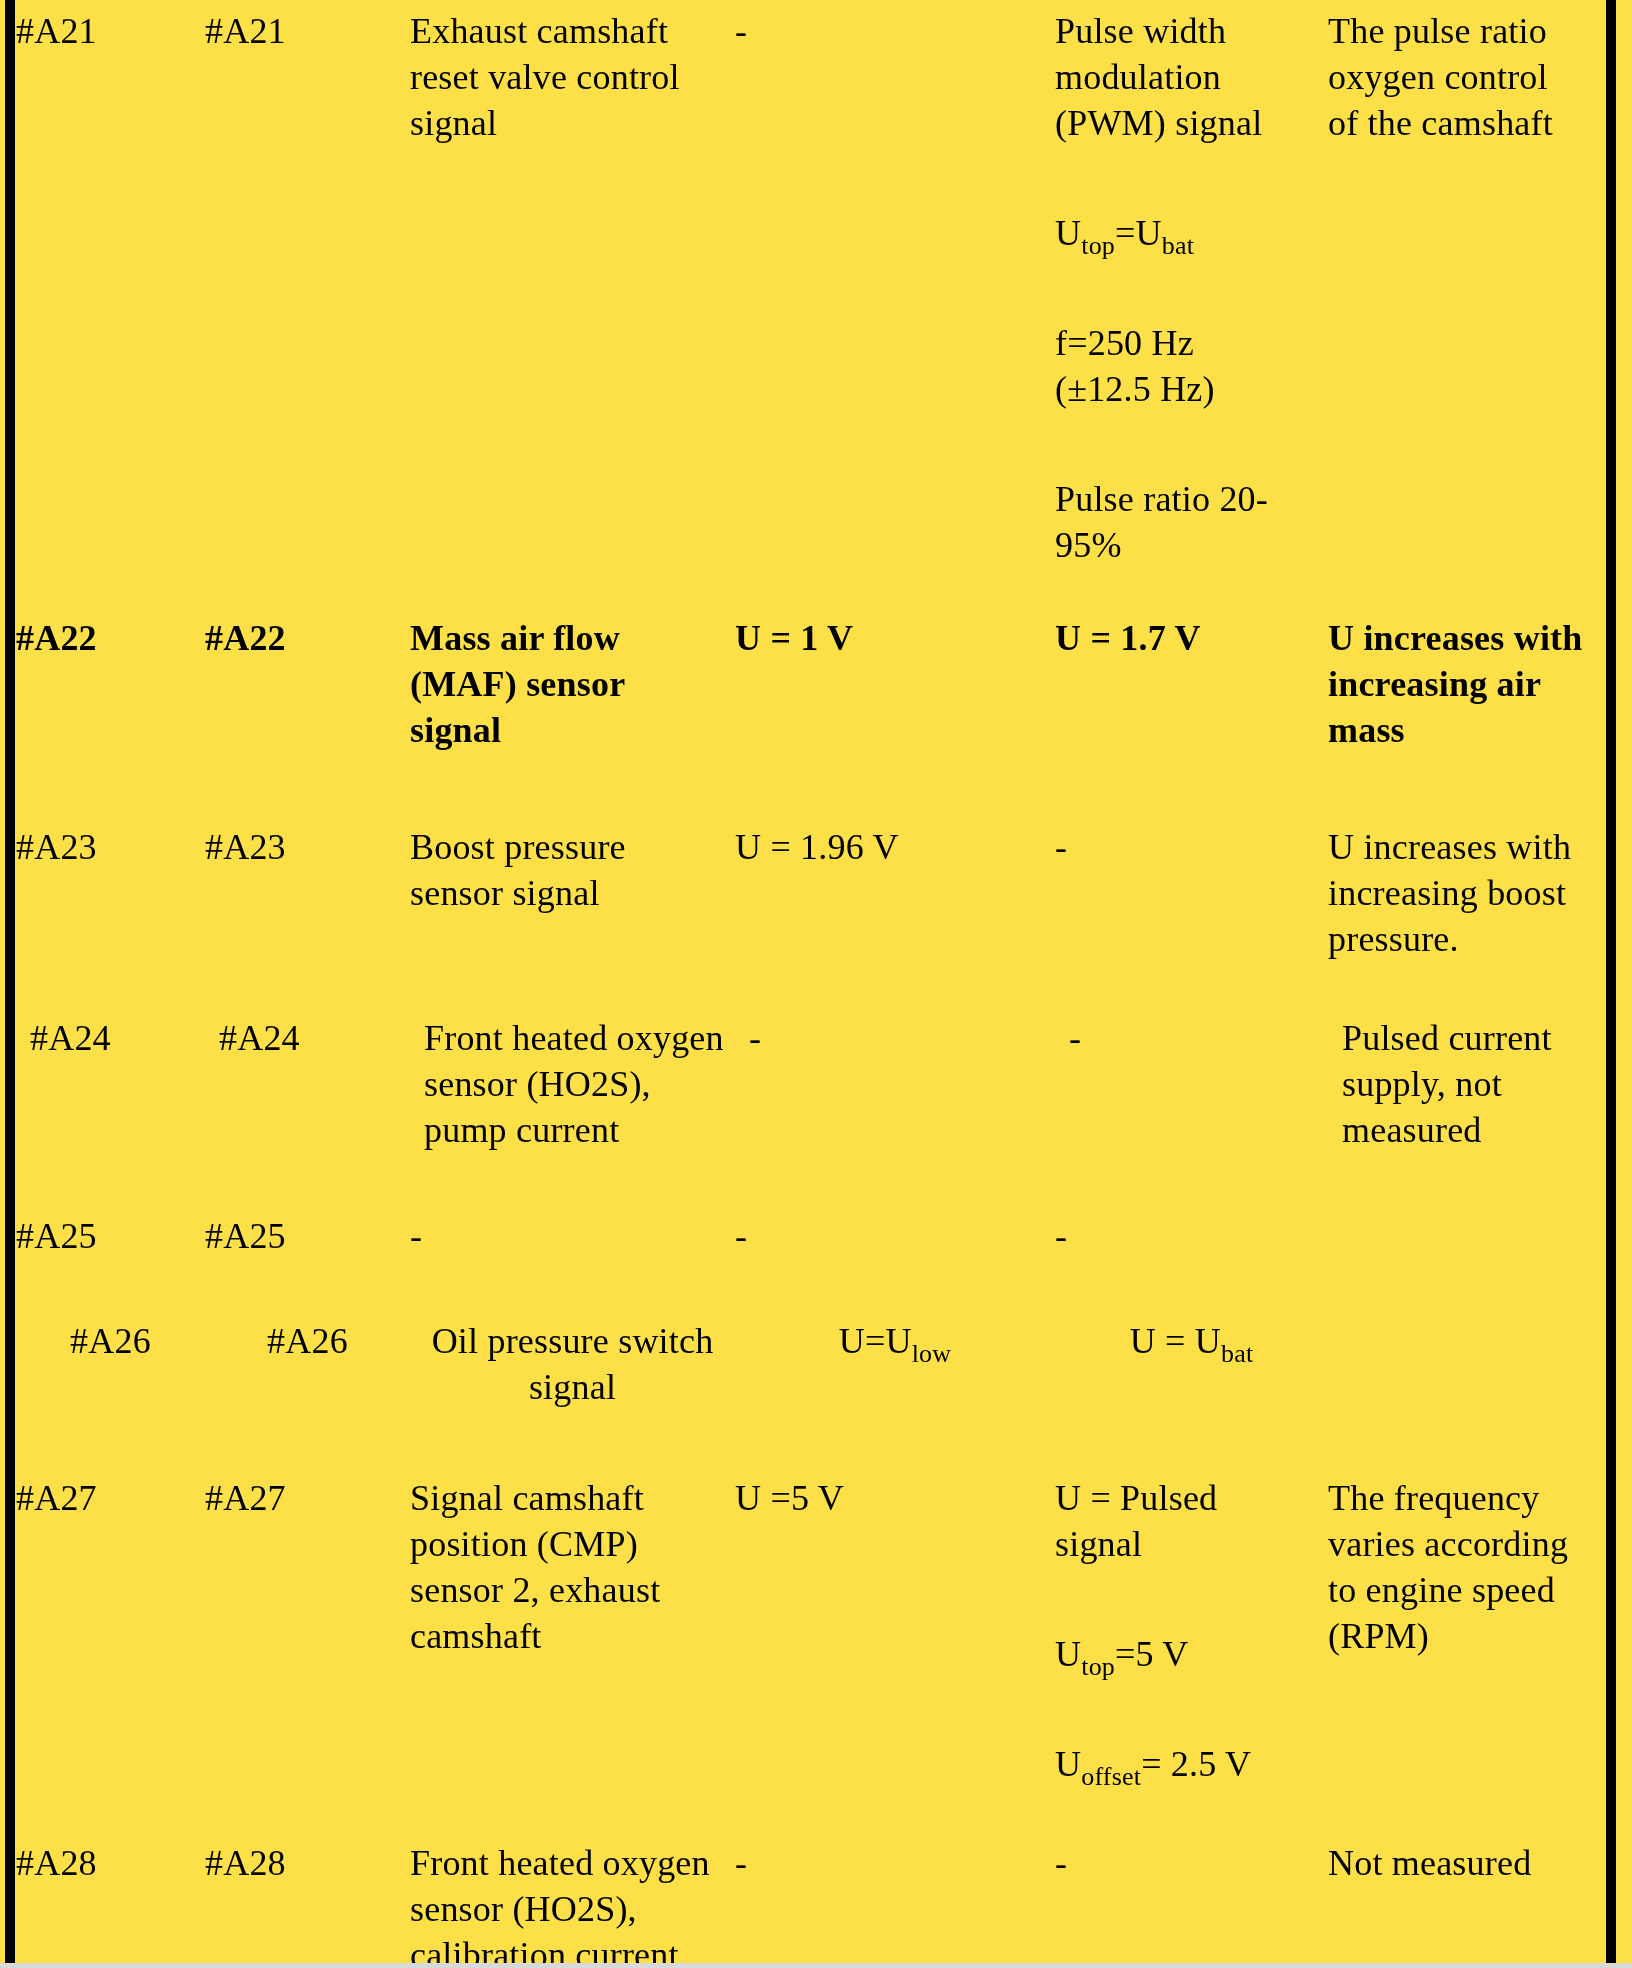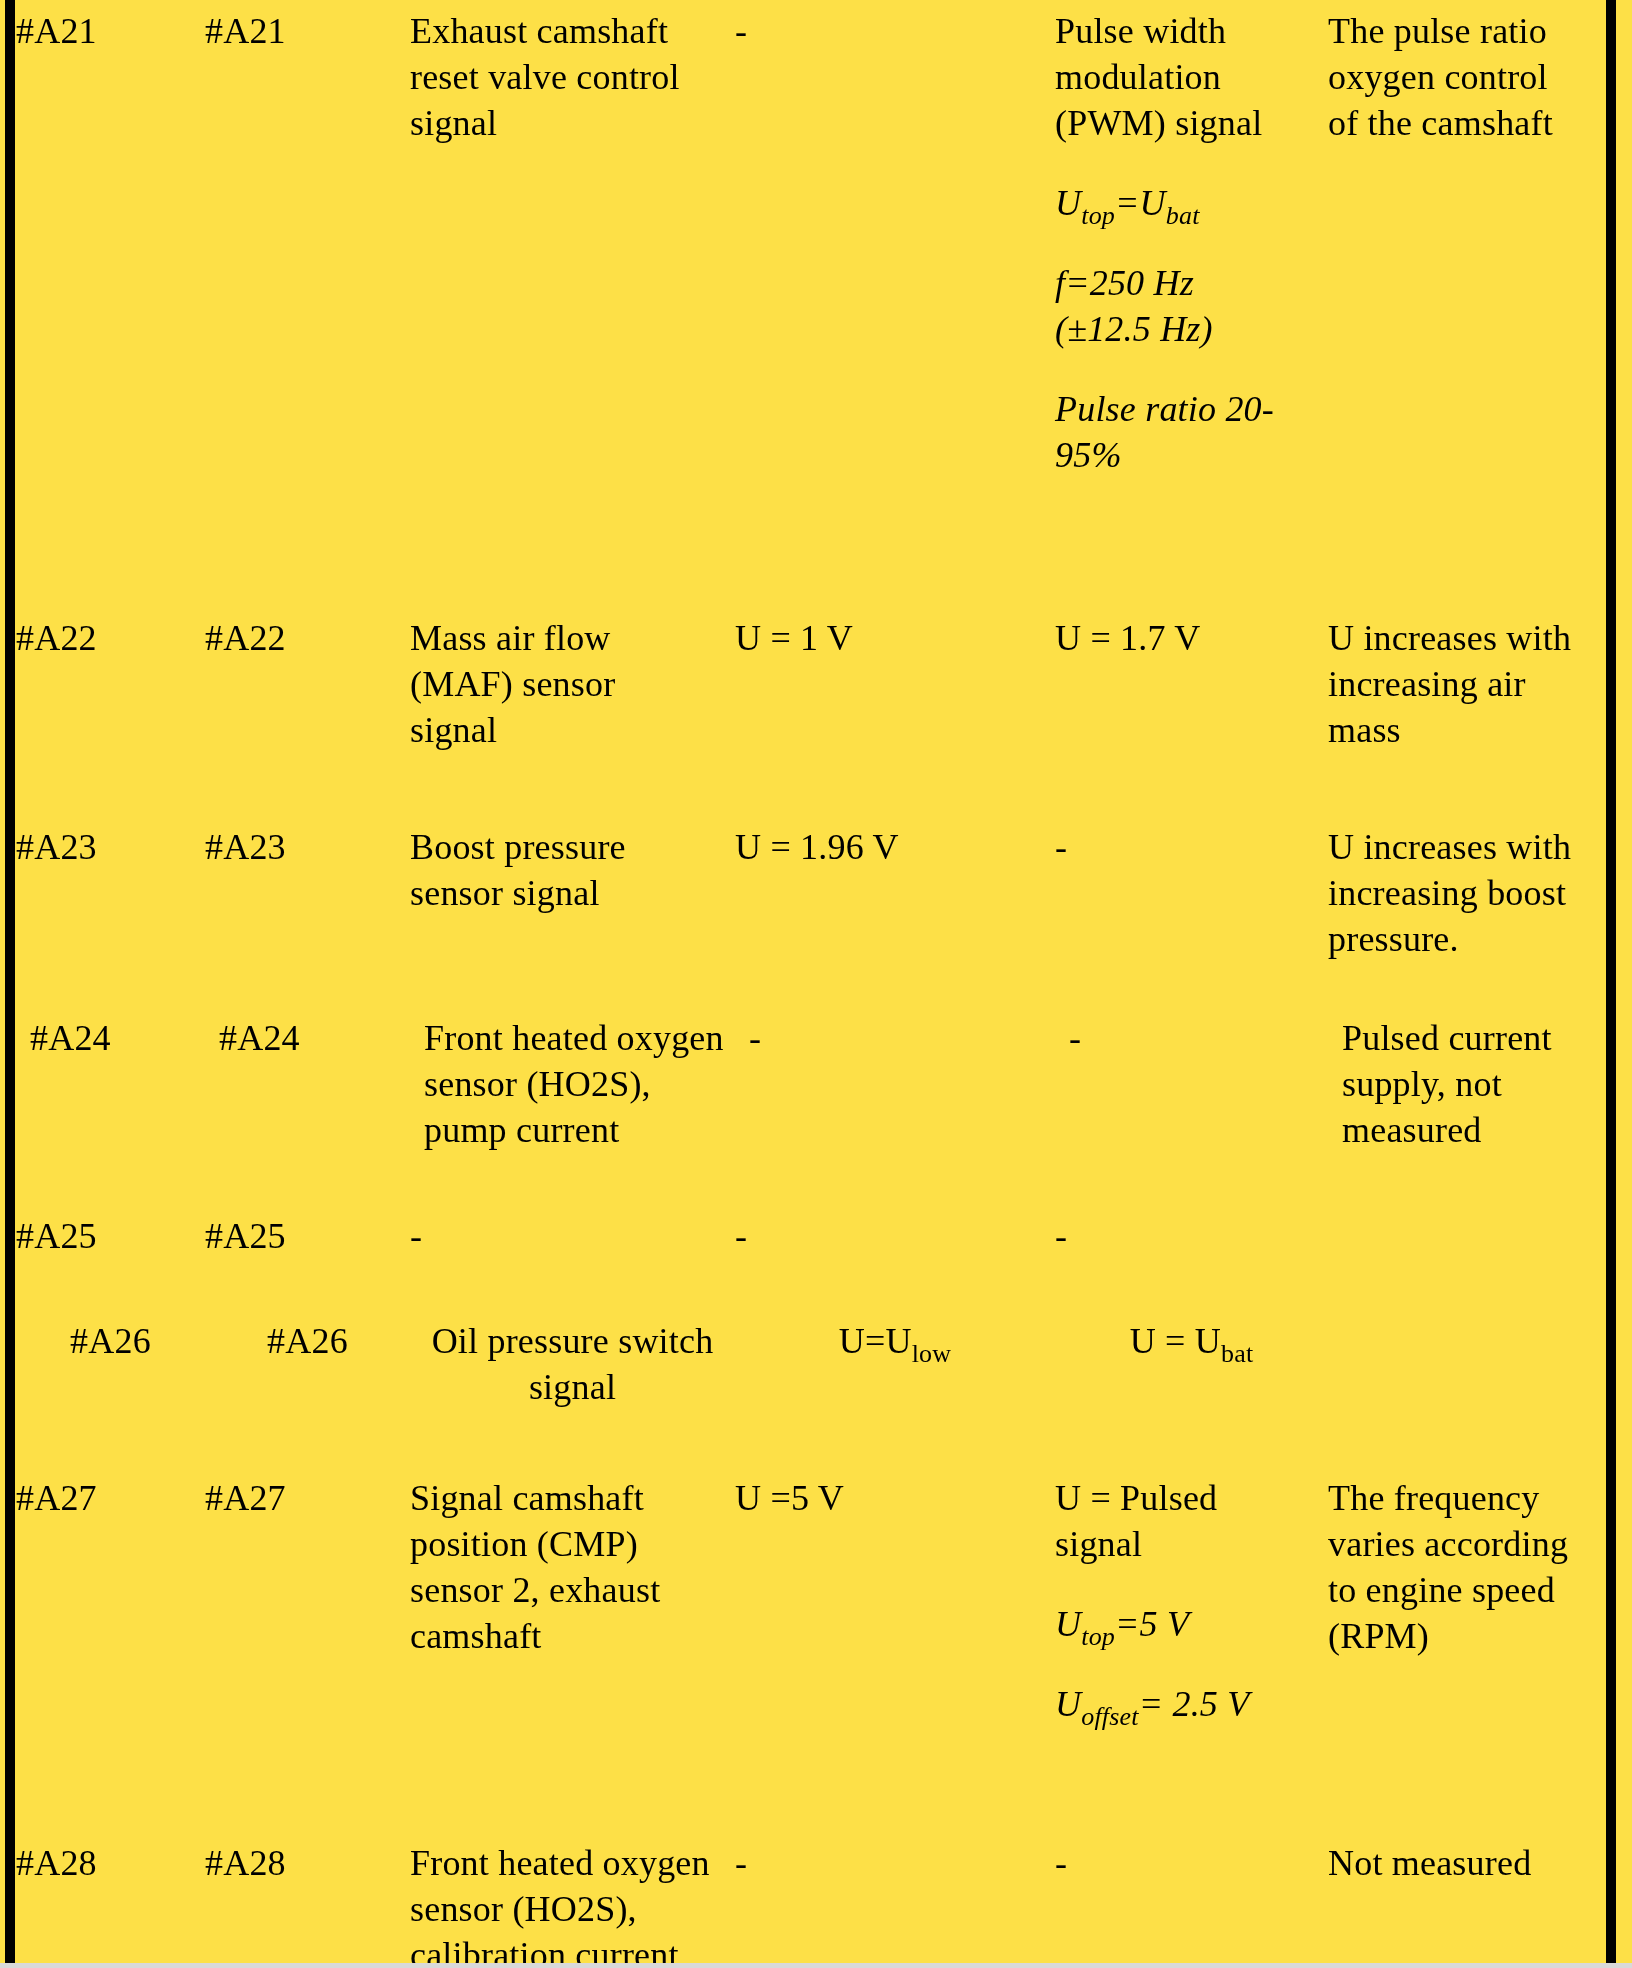--- a/index.html
+++ b/index.html
@@ -19,21 +19,21 @@
     display: grid;
     grid-template-columns: 189px 205px 325px 320px 273px 272px;
     align-items: start;
   }
   .cell {
     font-size: 36px; line-height: 46px;
     white-space: pre-line;
     letter-spacing: 0.2px;
   }
   sub { font-size: 26px; line-height: 0; vertical-align: -9px; }
-  .block + .block { margin-top: 34px; font-style: italic; }
+  .block + .block { margin-top: 64px; }
 </style>
 </head>
 <body>
 
 <div class="page">
   <div class="vborder left"></div>
   <div class="vborder right"></div>
   <div>
       <div class="row" style="top: 8px;">
     <div class="cell">#A21</div>
@@ -44,21 +44,21 @@
     <div class="cell">-</div>
     <div class="cell"><div class="block">Pulse width
 modulation
 (PWM) signal</div><div class="block">U<sub>top</sub>=U<sub>bat</sub></div><div class="block">f=250 Hz
 (±12.5 Hz)</div><div class="block">Pulse ratio 20-
 95%</div></div>
     <div class="cell">The pulse ratio
 oxygen control
 of the camshaft</div>
   </div>
-      <div class="row" style="top: 615px;">
+      <div class="row" style="top: 615px; font-weight: bold;">
     <div class="cell">#A22</div>
     <div class="cell">#A22</div>
     <div class="cell">Mass air flow
 (MAF) sensor
 signal</div>
     <div class="cell">U = 1 V</div>
     <div class="cell"><div class="block">U = 1.7 V</div></div>
     <div class="cell">U increases with
 increasing air
 mass</div>

